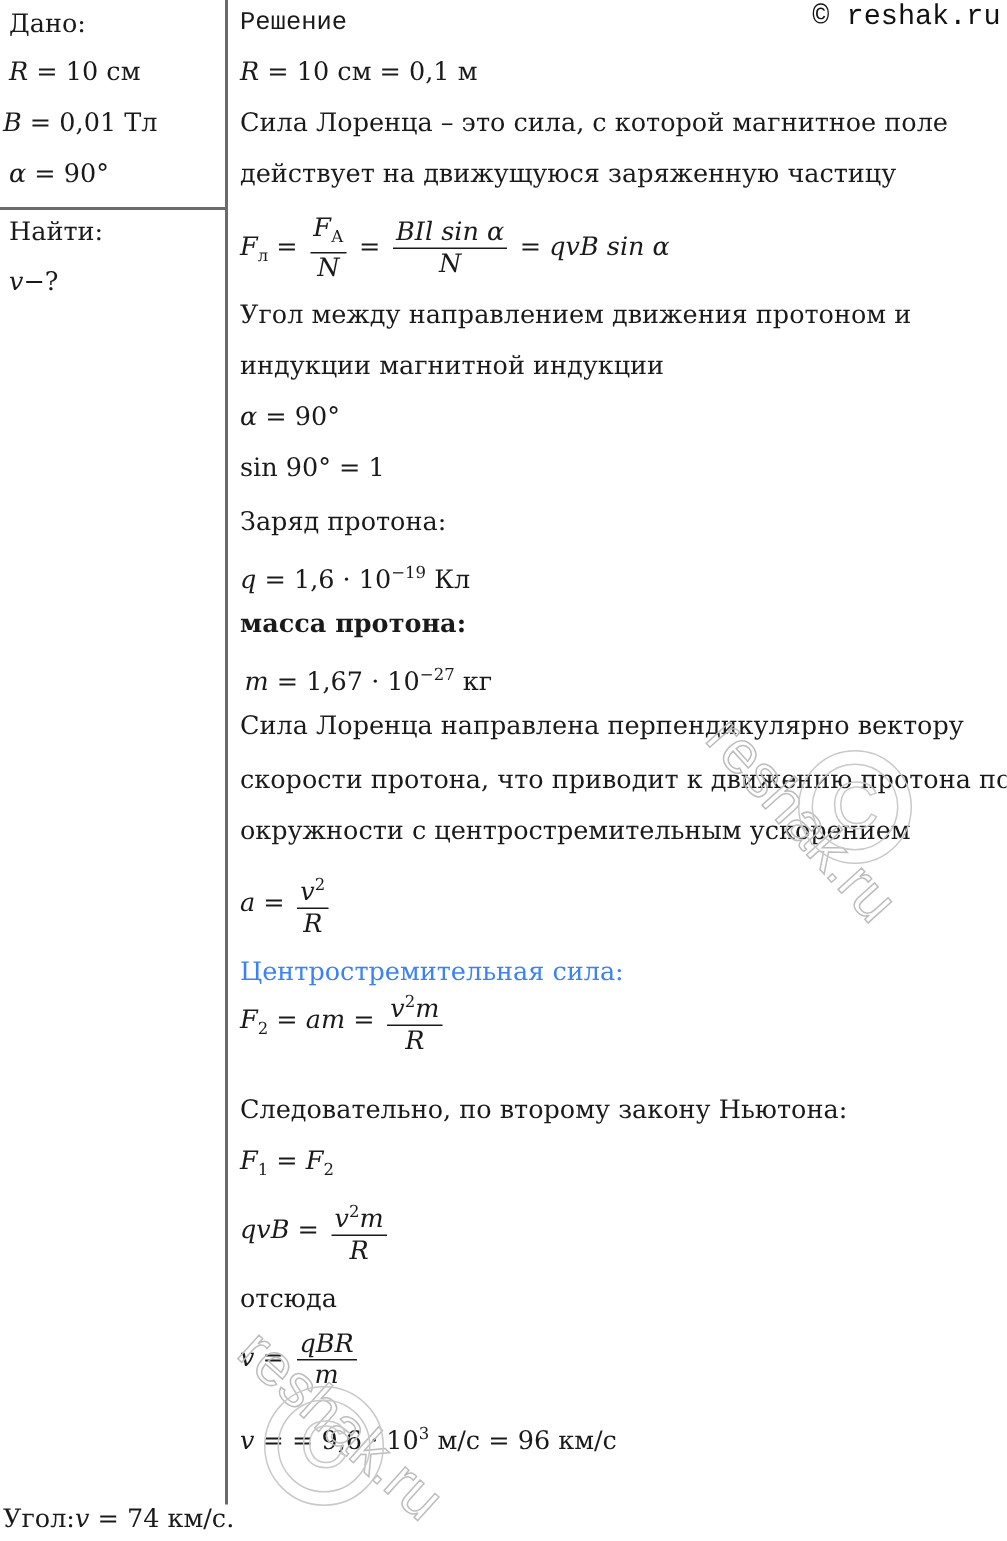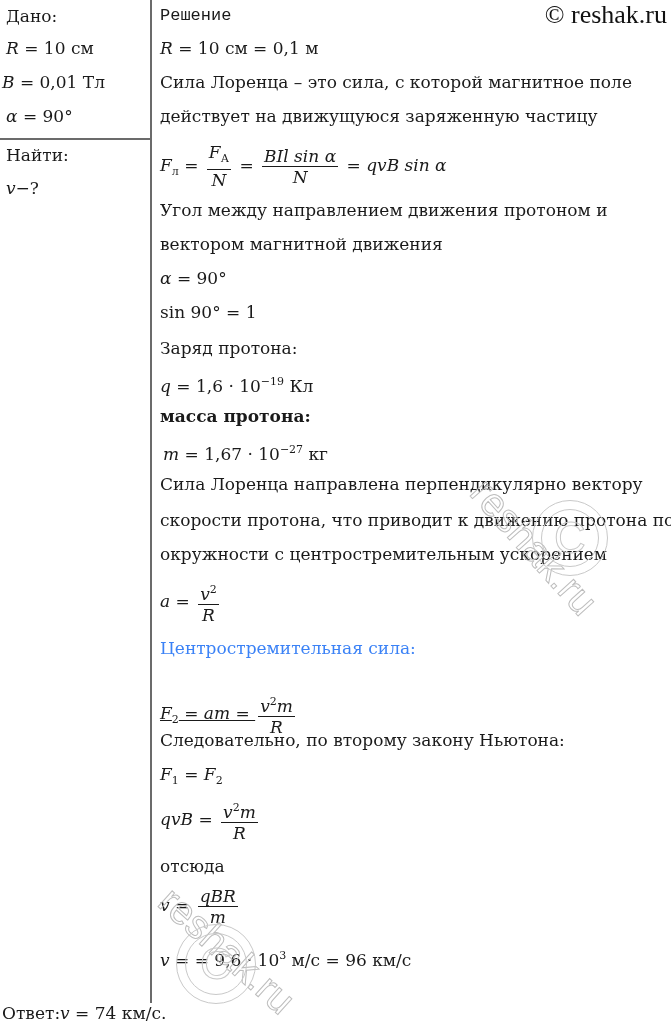--- a/index.html
+++ b/index.html
@@ -11,21 +11,21 @@
   }
   .vline { position: absolute; left: 150px; top: 0; width: 1.5px; height: 1003px; background: #6b6b6b; }
   .hline { position: absolute; left: 0; top: 138px; width: 151px; height: 1.5px; background: #6b6b6b; }
   .line { position: absolute; white-space: nowrap; line-height: 20px; }
   .i { font-style: italic; }
   .sub { font-size: 11px; vertical-align: -4px; font-style: normal; }
   .sup { font-size: 11px; vertical-align: 7px; }
   .frac { display: inline-block; vertical-align: middle; text-align: center; margin: 0 3px; }
   .frac .num { display: block; padding: 0 2px; line-height: 20px; }
   .frac .den { display: block; border-top: 1.4px solid #1a1a1a; padding: 0 2px; line-height: 20px; }
-  .copyright { position: absolute; right: 4px; top: 0px; font-family: Liberation Serif, serif; font-size: 26px; color: #111; }
+  .copyright { position: absolute; right: 4px; top: 0px; font-family: Liberation Mono, monospace; font-size: 19px; color: #111; }
   .wm { position: absolute; color: transparent; -webkit-text-stroke: 1px #bdbdbd; font-family: "Liberation Sans", sans-serif; font-size: 40px; pointer-events: none; }
   .wm-circle { position: absolute; border: 1.5px solid #c9c9c9; border-radius: 50%; pointer-events: none; }
   .wm-circle .inner { position: absolute; left: 8px; top: 8px; right: 8px; bottom: 8px; border: 1.5px solid #c9c9c9; border-radius: 50%; }
   .wm-circle .c { position: absolute; left: 0; right: 0; top: 50%; transform: translateY(-50%); text-align: center; color: transparent; -webkit-text-stroke: 1px #c9c9c9; font-family: "Liberation Sans", sans-serif; font-size: 44px; }
 </style>
 </head>
 <body>
 
 <div>
 
@@ -66,21 +66,21 @@
     </span>
     <span> = </span>
     <span class="frac">
       <span class="num i">BIl sin α</span>
       <span class="den i">N</span>
     </span>
     <span class="i">= qvB sin α</span>
   </div>
 
   <div class="line" style="left:160px; top:200px;">Угол между направлением движения протоном и</div>
-  <div class="line" style="left:160px; top:234px;">вектором магнитной движения</div>
+  <div class="line" style="left:160px; top:234px;">индукции магнитной индукции</div>
   <div class="line" style="left:160px; top:268px;">
     <span class="i">α</span><span> = 90°</span>
   </div>
   <div class="line" style="left:160px; top:302px;">sin 90° = 1</div>
 
   <div class="line" style="left:160px; top:338px;">Заряд протона:</div>
   <div class="line" style="left:160px; top:372px;">
     <span class="i">q</span><span> = 1,6 · 10</span><span class="sup">−19</span><span> Кл</span>
   </div>
   <div class="line" style="left:160px; top:406px;font-weight:bold;">масса протона:</div>
@@ -94,21 +94,21 @@
 
   <div class="line" style="left:160px; top:580px;">
     <span class="i">a</span><span> = </span>
     <span class="frac">
       <span class="num"><span class="i">v</span><span class="sup">2</span></span>
       <span class="den i">R</span>
     </span>
   </div>
 
   <div class="line" style="left:160px; top:638px; color:#3b82f6;">Центростремительная сила:</div>
-  <div class="line" style="left:160px; top:692px;text-decoration:underline;">
+  <div class="line" style="left:160px; top:658px;">
     <span class="i">F</span><span class="sub">2</span><span class="i"> = am = </span>
     <span class="frac">
       <span class="num"><span class="i">v</span><span class="sup">2</span><span class="i">m</span></span>
       <span class="den i">R</span>
     </span>
   </div>
 
   <div class="line" style="left:160px; top:730px;">Следовательно, по второму закону Ньютона:</div>
   <div class="line" style="left:160px; top:764px;">
     <span class="i">F</span><span class="sub">1</span><span> = </span><span class="i">F</span><span class="sub">2</span>
@@ -131,21 +131,21 @@
       <span class="den i">m</span>
     </span>
   </div>
 
   <div class="line" style="left:160px; top:946px;">
     <span class="i">v</span><span> = </span>
     <span> = 9,6 · 10</span><span class="sup">3</span><span> м/с = 96 км/с</span>
   </div>
 
   <div class="line" style="left:2px; top:1003px;">
-    <span>Ответ:</span><span class="i">v</span><span> = 74 км/с.</span>
+    <span>Угол:</span><span class="i">v</span><span> = 74 км/с.</span>
   </div>
 
   <div class="wm" style="left:495px; top:470px; transform: rotate(48deg); transform-origin: left top;">reshak.ru</div>
   <div class="wm-circle" style="left:532px; top:500px; width:74px; height:74px;">
     <div class="inner"></div>
       <div class="c">C</div>
   </div>
   <div class="wm" style="left:180px; top:878px; transform: rotate(42deg); transform-origin: left top;">reshak.ru</div>
   <div class="wm-circle" style="left:176px; top:924px; width:78px; height:78px;">
     <div class="inner"></div>

